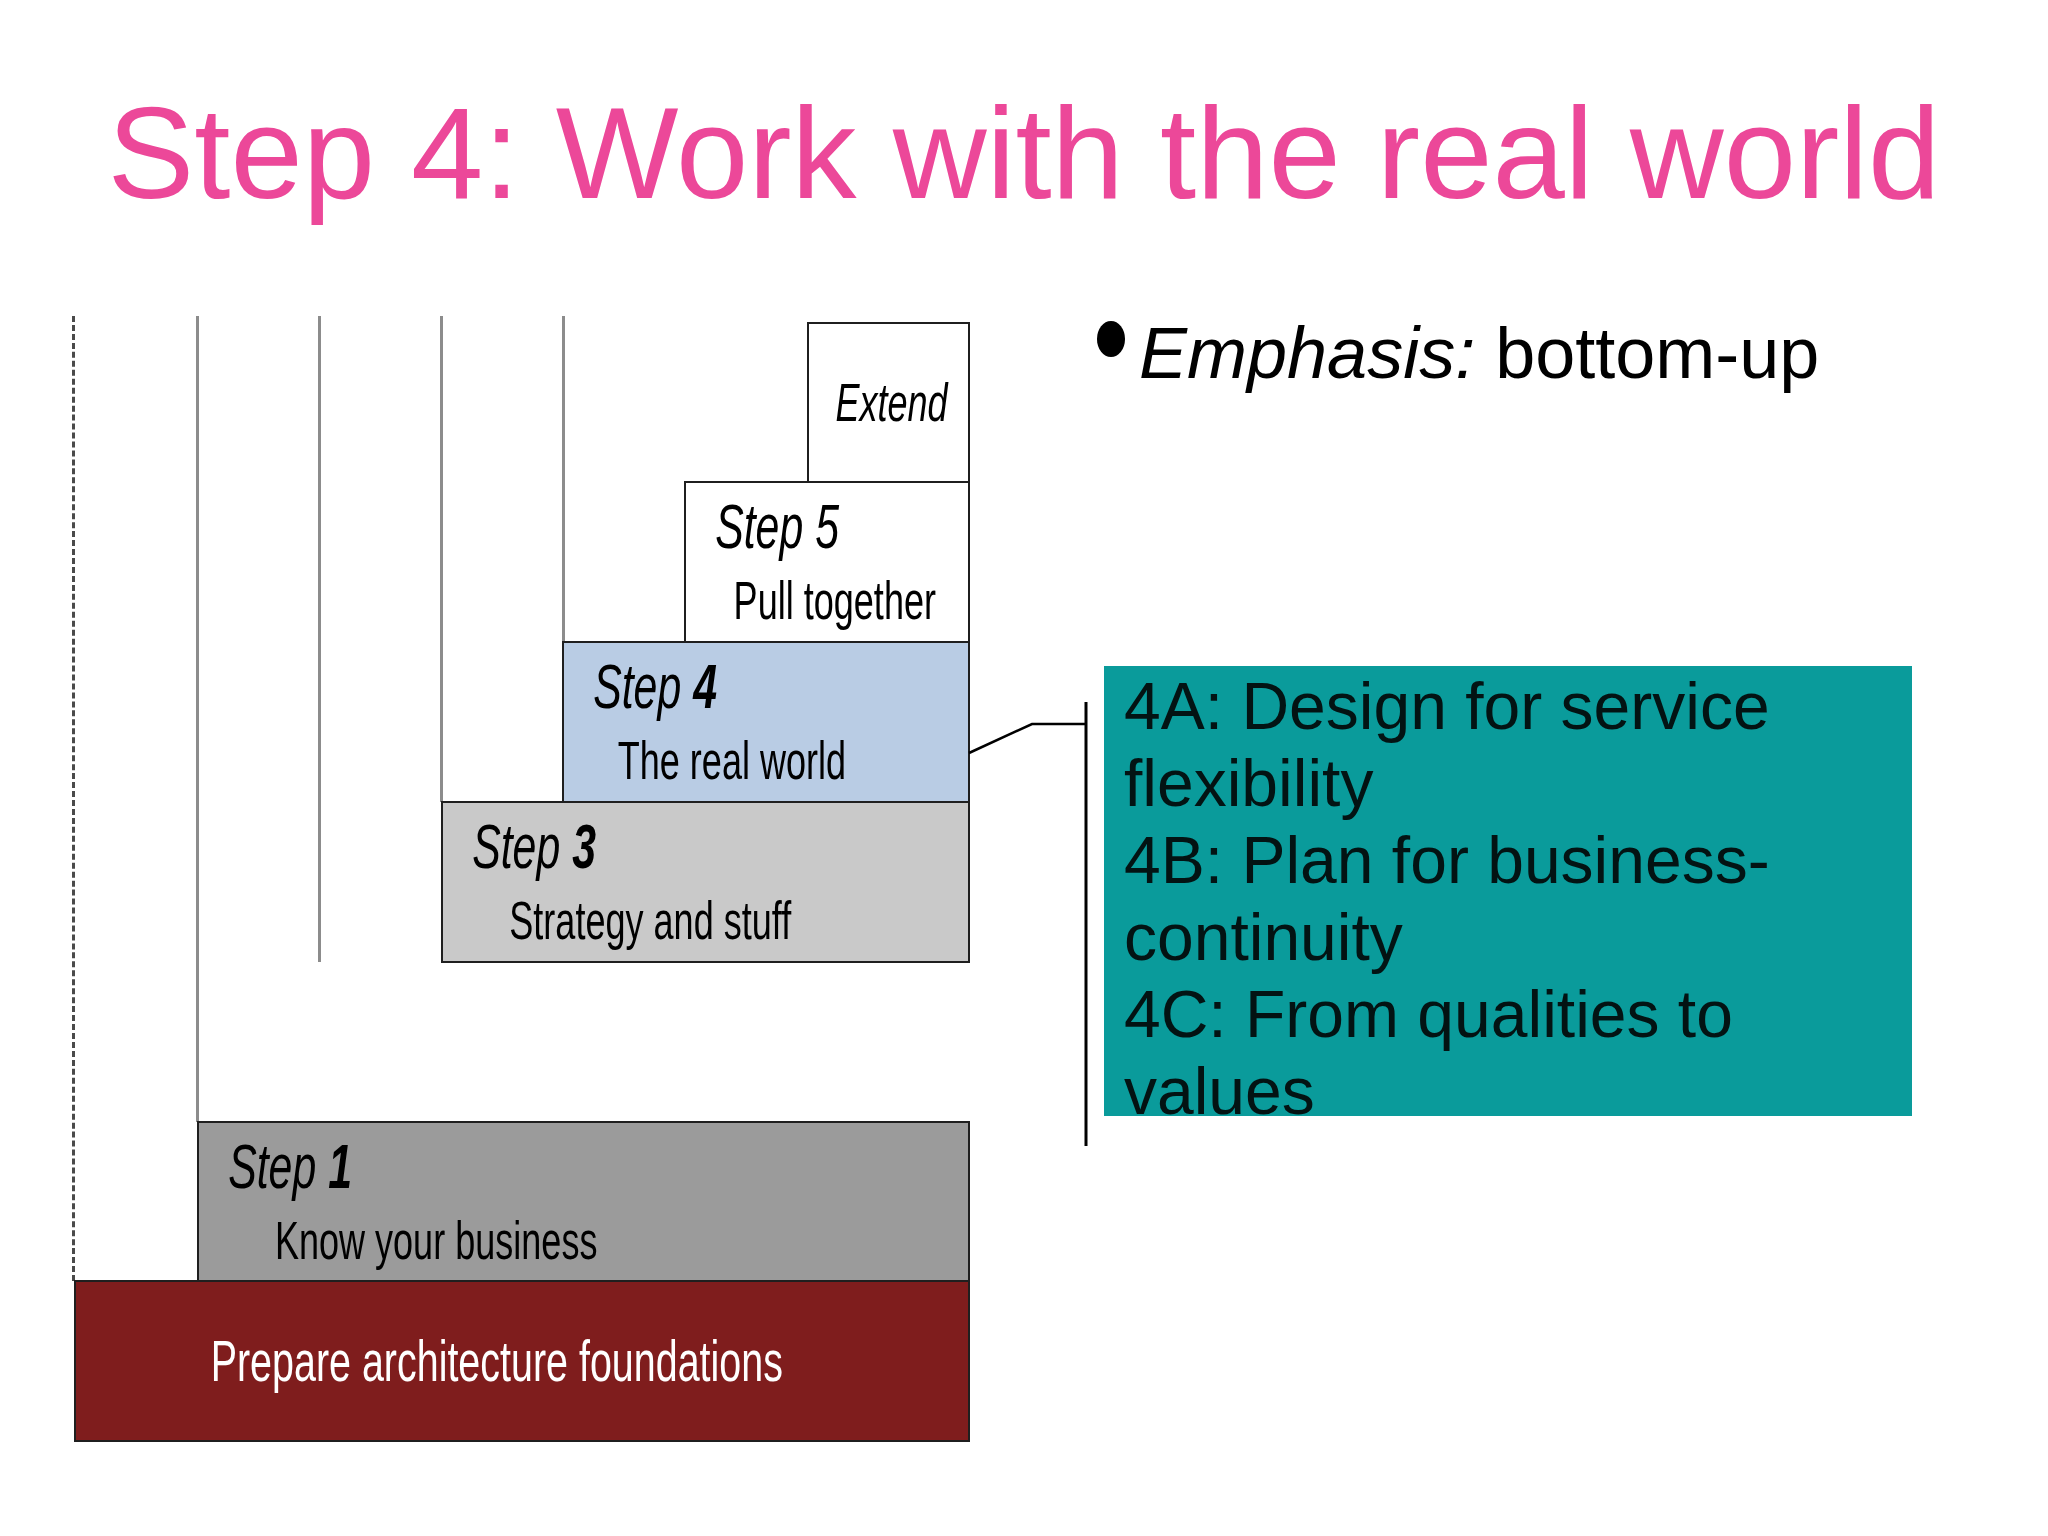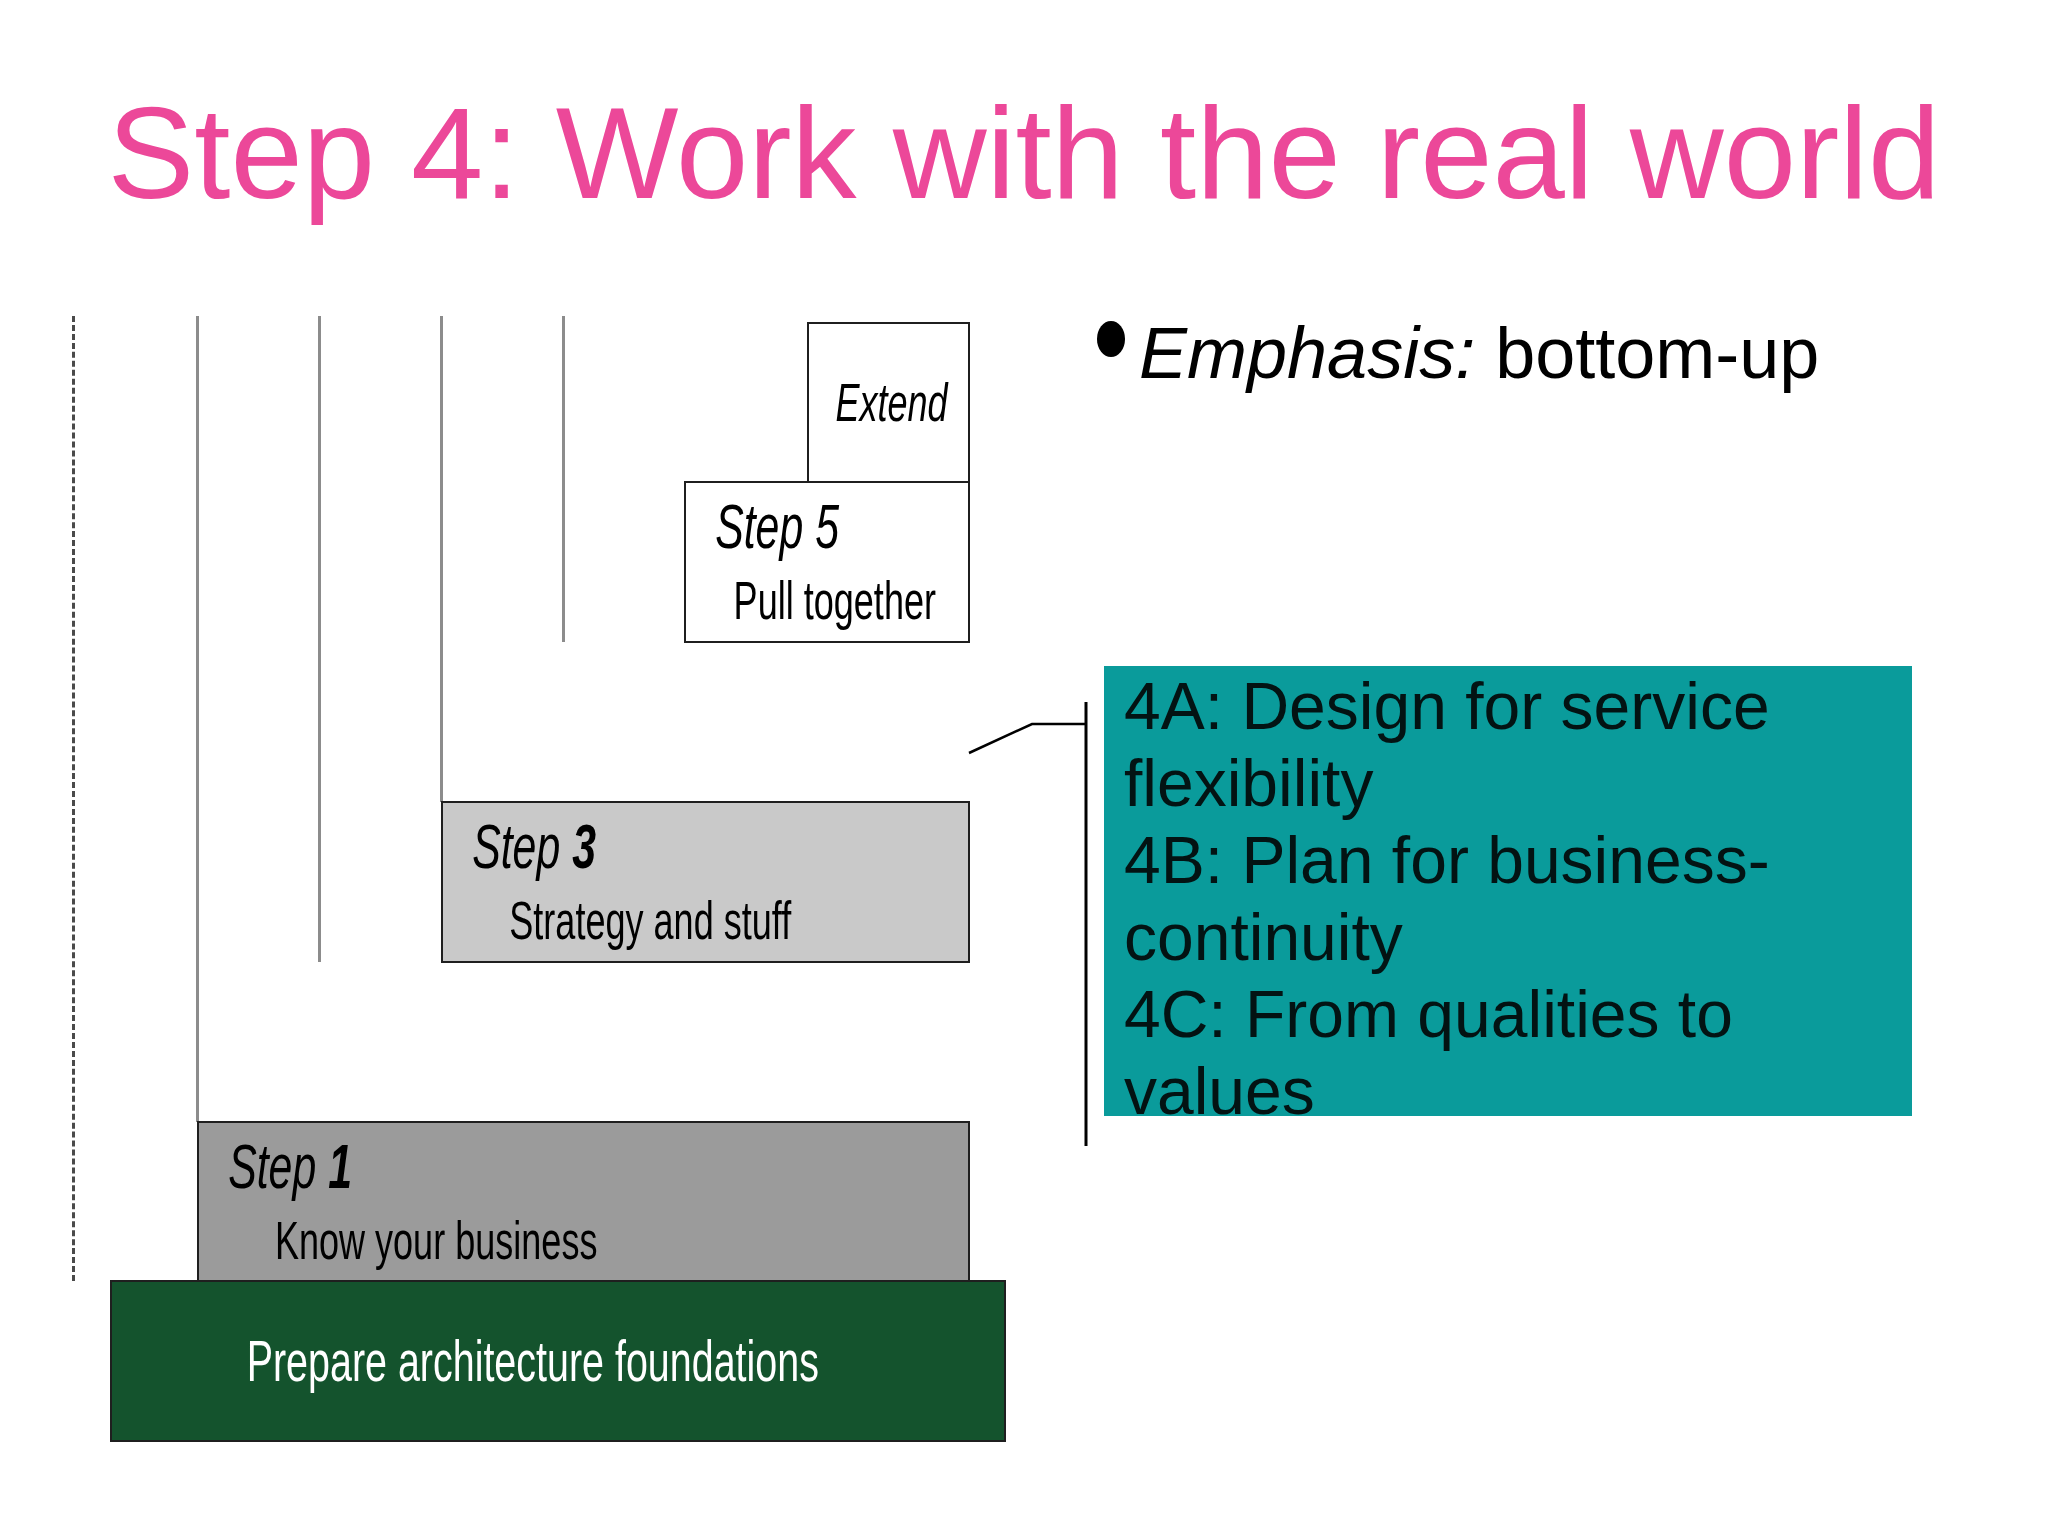--- a/index.html
+++ b/index.html
@@ -77,37 +77,43 @@
     </div>
   </div>
 
   <div class="stair" id="stair-step5" style="background: rgb(255, 255, 255);">
     <div class="stair-inner">
       <span class="cond stair-title"><span>Step </span><span>5</span></span>
       <span class="cond stair-sub">Pull together</span>
     </div>
   </div>
 
+  <div class="stair" id="stair-step4" style="background: rgb(185, 204, 228);">
+    <div class="stair-inner">
+      <span class="cond stair-title"><span>Step </span><span class="stair-num-bold">4</span></span>
+      <span class="cond stair-sub">The real world</span>
+    </div>
+  </div>
 
   <div class="stair" id="stair-step3" style="background: rgb(201, 201, 201);">
     <div class="stair-inner">
       <span class="cond stair-title"><span>Step </span><span class="stair-num-bold">3</span></span>
       <span class="cond stair-sub">Strategy and stuff</span>
     </div>
   </div>
 
 
   <div class="stair" id="stair-step1" style="background: rgb(155, 155, 155);">
     <div class="stair-inner">
       <span class="cond stair-title"><span>Step </span><span class="stair-num-bold">1</span></span>
       <span class="cond stair-sub">Know your business</span>
     </div>
   </div>
 
-  <div class="stair" id="stair-foundation" style="background: #14532d; margin-left: 36px;">
+  <div class="stair" id="stair-foundation" style="background: #7f1d1d;">
     <div class="stair-inner center">
       <span class="cond foundation-label" style="color: rgb(255, 255, 255);">Prepare architecture foundations</span>
     </div>
   </div>
 
   <div class="bullet" id="bullet-1">
     <span class="bullet-dot"></span><span class="lead-italic">Emphasis:</span><span class="bullet-rest"> bottom-up</span>
   </div>
 
 

